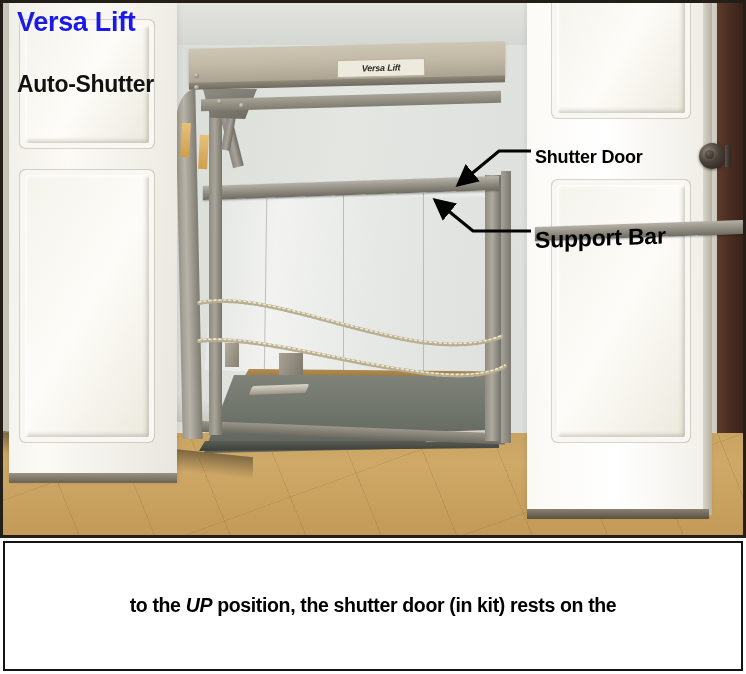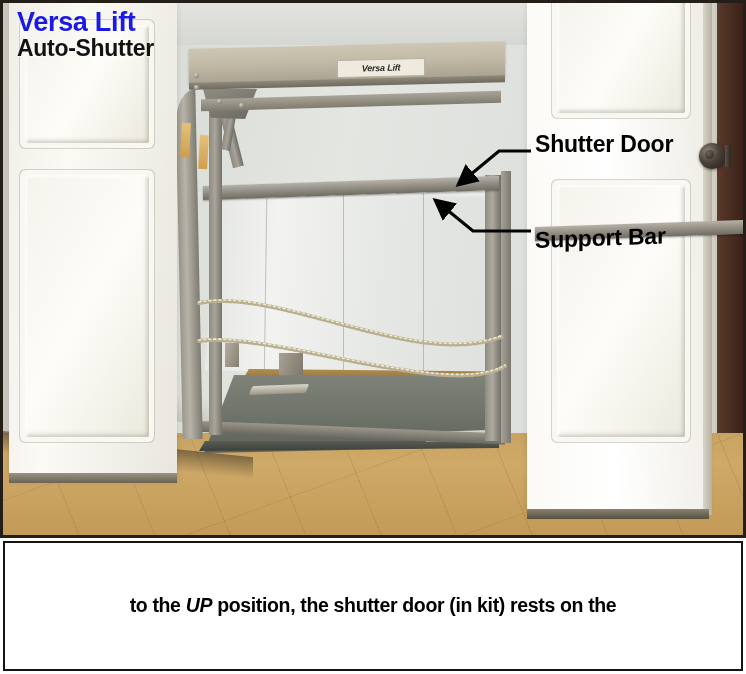--- a/index.html
+++ b/index.html
@@ -378,21 +378,21 @@
   }
 
   
   .callout {
     position: absolute;
     font-weight: bold;
     color: #000000;
     white-space: nowrap;
     letter-spacing: -0.2px;
   }
-  .callout.shutter-door { left: 532px; top: 128px; font-size: 23px; }
+  .callout.shutter-door { left: 532px; top: 144px; font-size: 18px; }
   .callout.support-bar  { left: 532px; top: 219px; font-size: 23px; }
 
   .callout-svg {
     position: absolute;
     left: 0; top: 0;
     width: 740px; height: 532px;
     pointer-events: none;
   }
 
   
@@ -407,20 +407,21 @@
     color: #1a19e6;
     letter-spacing: -0.3px;
     text-shadow: 0 1px 1px rgba(255,255,255,0.85);
   }
   .title-sub {
     font-size: 23px;
     font-weight: bold;
     color: #121212;
     letter-spacing: -0.3px;
     text-shadow: 0 1px 1px rgba(255,255,255,0.85);
+    margin-top: 36px;
   }
 
   
   .caption {
     position: absolute;
     left: 3px; top: 541px;
     width: 740px;
     height: 130px;
     box-sizing: border-box;
     border: 2px solid #141414;

